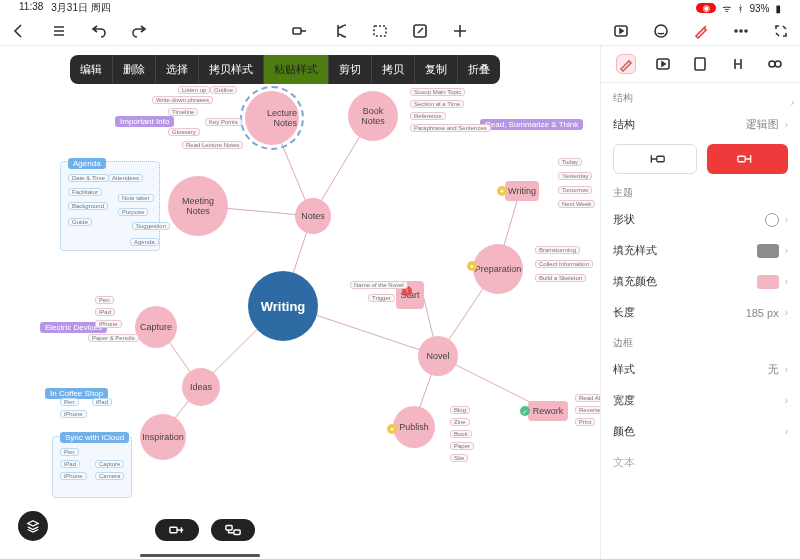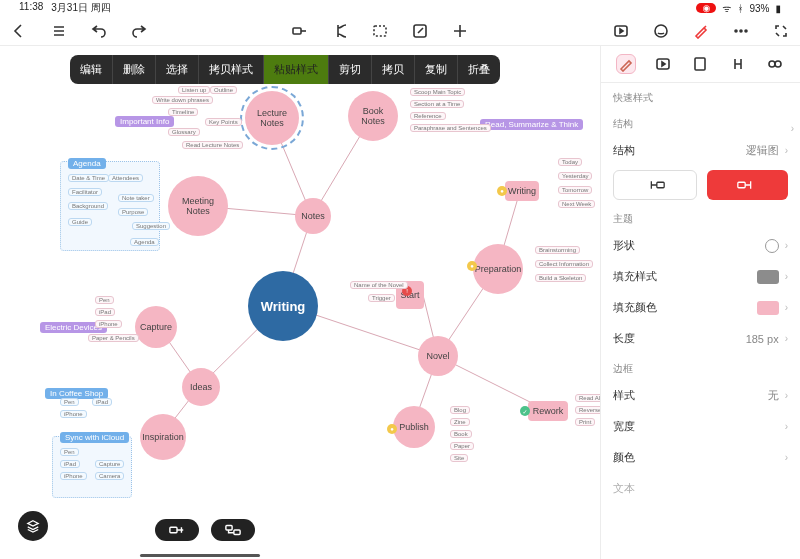--- a/index.html
+++ b/index.html
@@ -32,21 +32,21 @@
   
   .ctx{position:absolute;top:55px;left:70px;background:var(--ctx);border-radius:8px;display:flex;overflow:hidden;font-size:11px;}
   .ctx span{color:#fff;padding:7px 10px;border-right:1px solid #444;white-space:nowrap;}
   .ctx span:last-child{border-right:none;}
   .ctx span.hl{background:#4d7c0f;color:#222;}
   
   .canvas{position:absolute;top:46px;left:0;right:200px;bottom:0;overflow:hidden;}
   .canvas svg.lines{position:absolute;top:0;left:0;width:100%;height:100%;}
   .node{position:absolute;border-radius:999px;display:flex;align-items:center;justify-content:center;background:var(--pink);color:#444;font-size:9px;text-align:center;padding:2px;}
   .node.central{background:var(--blue);color:#fff;font-size:13px;font-weight:600;}
-  .node.sel{outline:2px dashed #7aa7d6;outline-offset:3px;}
+  .node.sel{outline:2px dashed #7aa7d6;outline-offset:3px;text-align:right;}
   .tag{position:absolute;font-size:8px;padding:1px 5px;border-radius:3px;color:#fff;background:var(--purple);}
   .tag.blue{background:#72b0ea;color:#fff;}
   .box{position:absolute;border:1px dotted #9cc3e8;border-radius:4px;background:#f2f8fe;}
   .leaf{position:absolute;font-size:6px;color:#777;border:1px solid #e8c5cf;background:#fdf6f8;border-radius:3px;padding:0 3px;white-space:nowrap;}
   .leaf.bl{border-color:#bcd8f1;background:#f4faff;}
   .mini{position:absolute;width:10px;height:10px;border-radius:999px;font-size:6px;display:flex;align-items:center;justify-content:center;color:#fff;}
   .mini.y{background:#f3c84b;}
   .mini.r{background:#e64b4b;}
   .mini.g{background:#4cc28a;}
   
@@ -343,21 +343,20 @@
         </svg>
       </div>
     <div class="ticon">
         <svg viewBox="0 0 16 16">
           <circle cx="5" cy="8" r="3"></circle>
           <circle cx="11" cy="8" r="3"></circle>
         </svg>
       </div>
   </div>
 
-  <div class="sect">快速样式</div>
   <div style="position:relative">
     <span class="chev" style="position:absolute;right:6px;top:14px;">›</span>
   </div>
 
   <div class="sect">结构</div>
   <div class="row">
     <span>结构</span>
     <span class="val">
         <span>逻辑图</span>
         <span class="chev">›</span>

